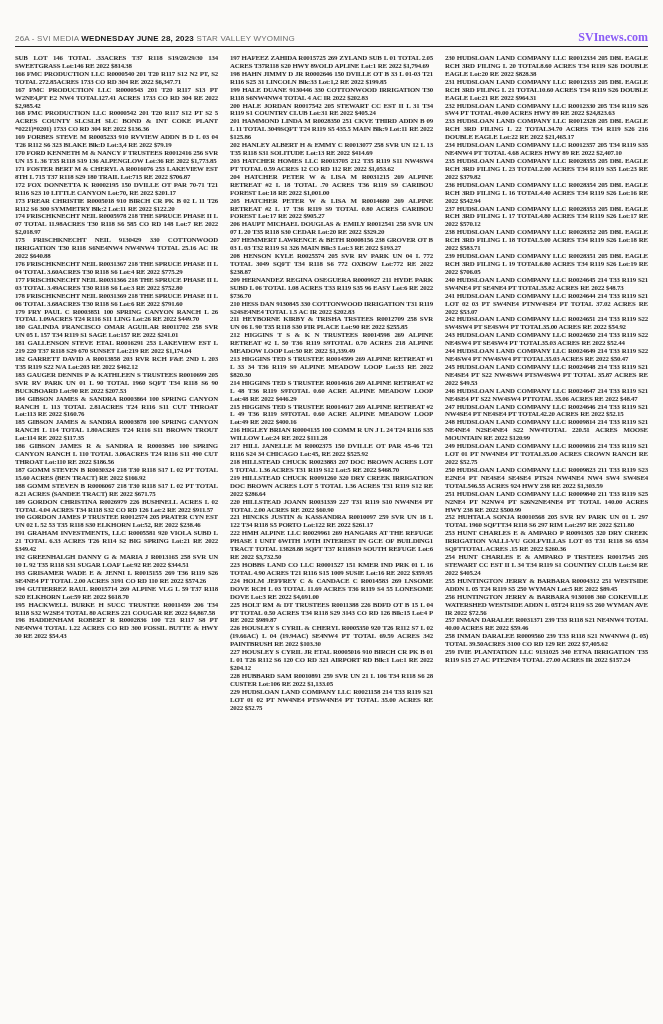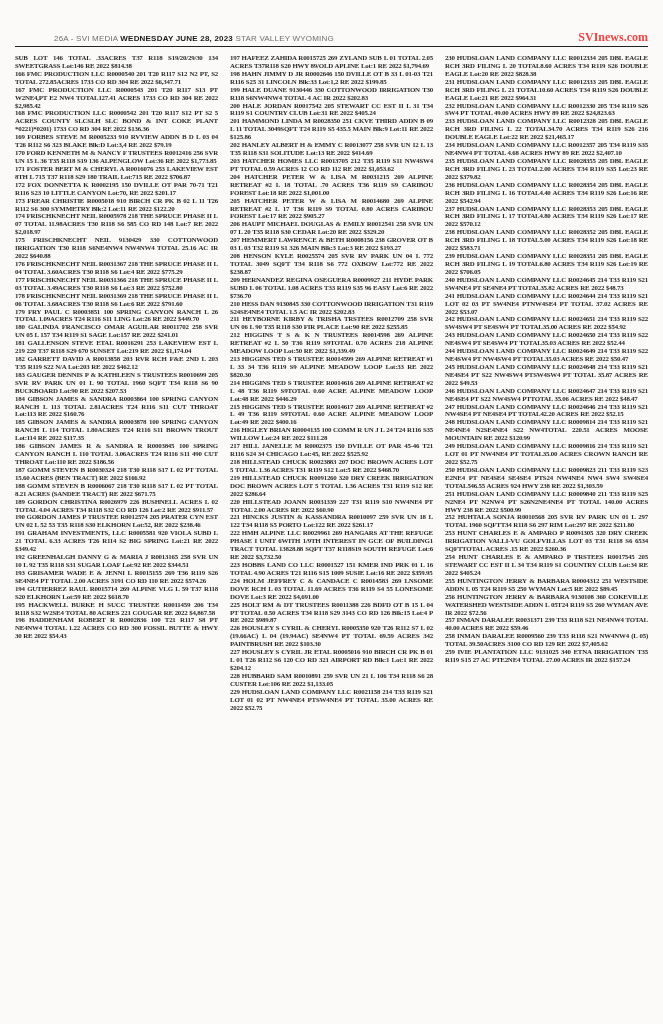--- a/index.html
+++ b/index.html
@@ -8,25 +8,24 @@
     background: #f7f6f4;
     font-family: "Liberation Serif", serif;
     overflow: hidden;
     position: relative;
   }
   .page { width: 663px; height: 1024px; background: #fbfaf8; position: relative; }
   .masthead {
     position: absolute; left: 15px; right: 15px; top: 30px;
     display: flex; justify-content: space-between; align-items: baseline;
     font-family: "Liberation Sans", sans-serif;
-    margin-left: 39px;
   }
   .masthead-left { font-size: 8px; color: #6e6e6e; letter-spacing: 0.2px; }
   .masthead-left b { color: #1a1a1a; font-weight: bold; }
-  .masthead-right { font-size: 12px; font-weight: bold; color: #ef4444; font-family: "Liberation Serif", serif; }
+  .masthead-right { font-size: 12px; font-weight: bold; color: #8b5cf6; font-family: "Liberation Serif", serif; }
   .rule { position: absolute; left: 15px; right: 15px; top: 46px; border-top: 1.6px solid #222; }
   .columns {
     position: absolute; left: 15px; top: 54px; width: 633px; height: 952px;
     display: flex; gap: 12px;
   }
   .col { width: 203px; overflow: hidden; }
   .entry {
     margin: 0; padding: 0;
     font-size: 6.9px; line-height: 7.92px;
     letter-spacing: -0.22px;

